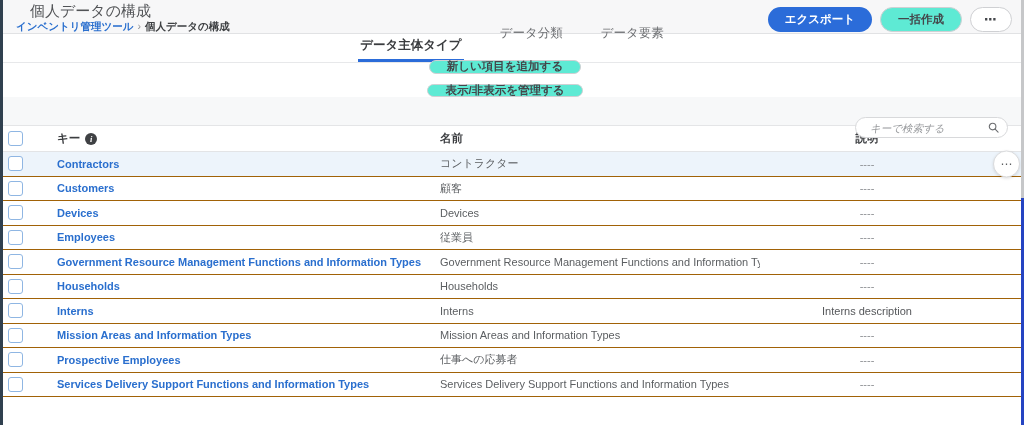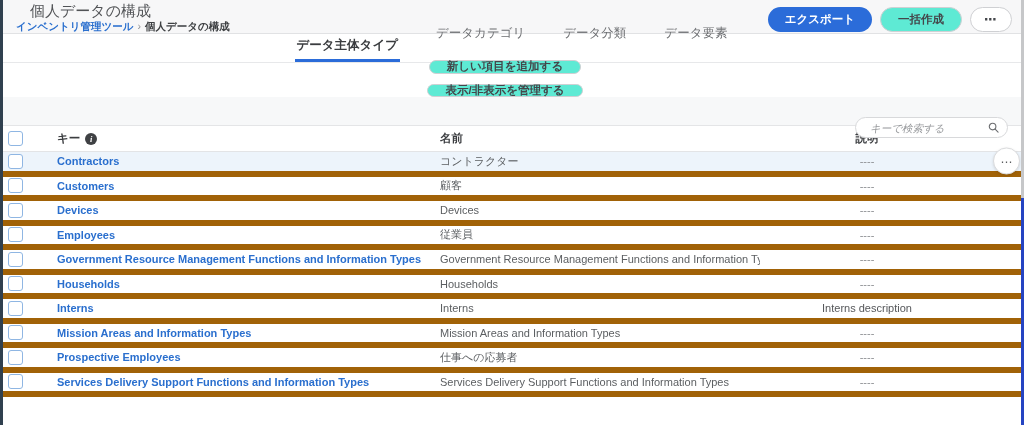--- a/index.html
+++ b/index.html
@@ -84,21 +84,21 @@
     width:12px; height:12px; border-radius:50%; background:#3f4144; color:#ffffff;
     font-size:8.5px; font-weight:700; font-style:italic;
     font-family:"Liberation Serif","DejaVu Serif",serif;
     display:inline-flex; align-items:center; justify-content:center;
   }
   .c-name { overflow:hidden; white-space:nowrap; }
   .c-desc { text-align:center; padding-right:50px; overflow:hidden; white-space:nowrap; }
 
   .trow {
     display:grid; grid-template-columns:40px 1fr 320px 264px; height:24.5px;
-    align-items:center; border-bottom:6px solid #a16207; background:#ffffff;
+    align-items:center; border-bottom:1px solid #a16207; background:#ffffff;
     position:relative; font-size:11px; cursor:pointer;
   }
   .trow.highlighted { background:#edf4fb; }
   .key-link { color:#2a6fce; font-weight:700; text-decoration:none; cursor:pointer; }
   .trow .c-name { color:#5b5e61; }
   .trow .c-desc { color:#8d8f92; }
   .trow .c-desc.has-desc { color:#55575a; }
   .row-actions {
     position:absolute; right:4px; top:50%; transform:translateY(-50%);
     width:27px; height:27px; border-radius:50%; background:#ffffff;
@@ -121,21 +121,20 @@
   </div>
   <div class="header-actions">
     <button class="btn btn-primary">エクスポート</button>
     <button class="btn btn-outline">一括作成</button>
     <button class="btn btn-more"><span>⋯</span></button>
   </div>
 </header>
 
 <nav class="tabbar">
   <div class="tab active">データ主体タイプ</div>
-  <div class="tab">データカテゴリ</div>
   <div class="tab">データ分類</div>
   <div class="tab">データ要素</div>
 </nav>
 
 <div class="actions-row">
   <button class="btn btn-outline">新しい項目を追加する</button>
   <button class="btn btn-outline">表示/非表示を管理する</button>
 </div>
 
 <div class="search-row">

